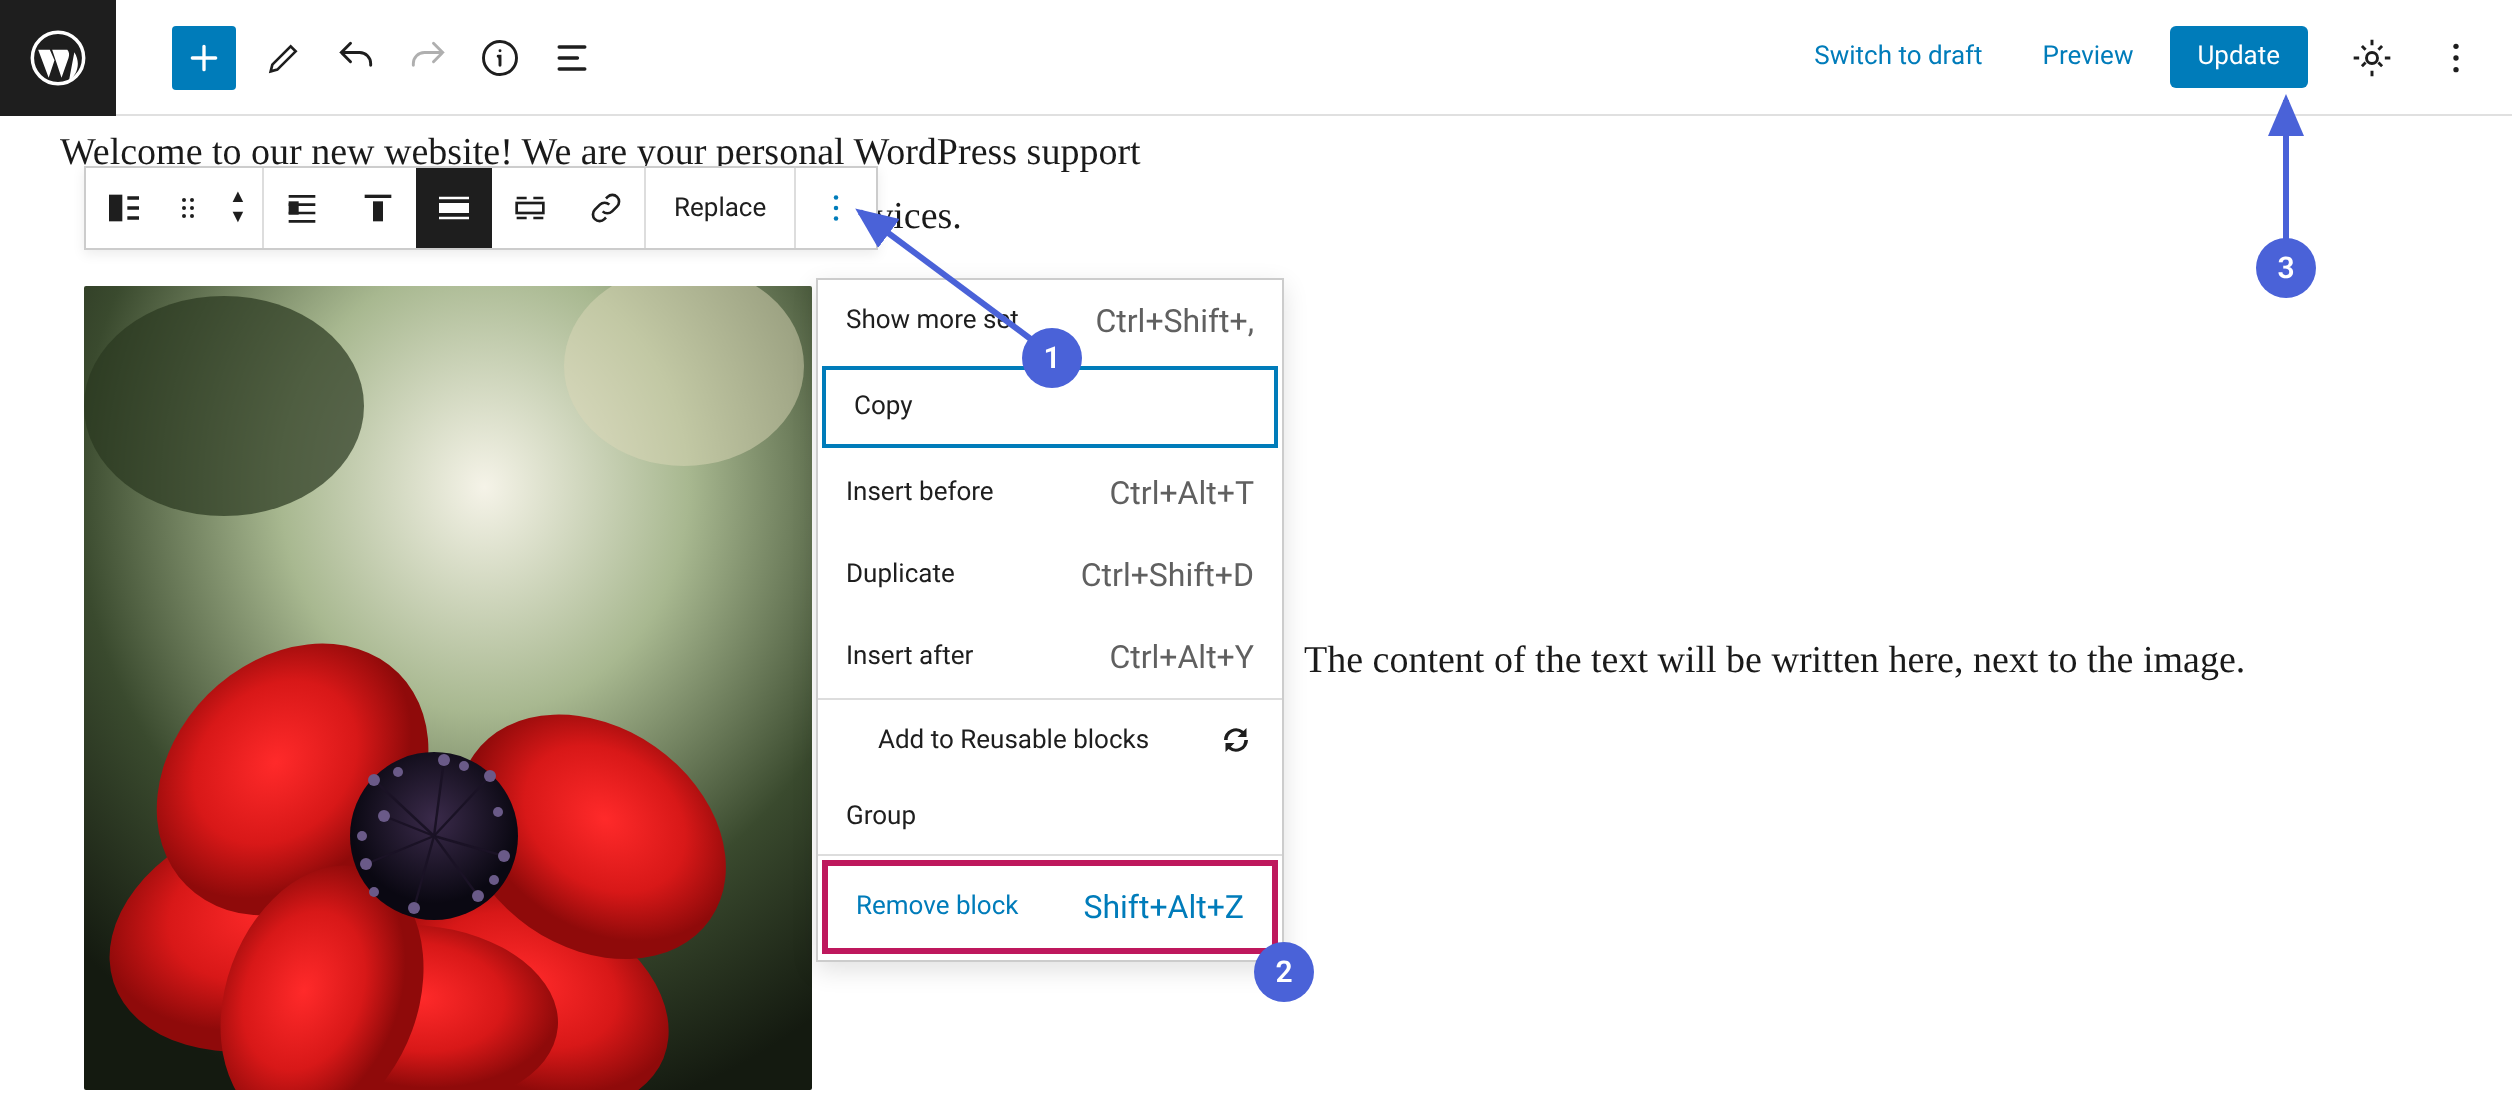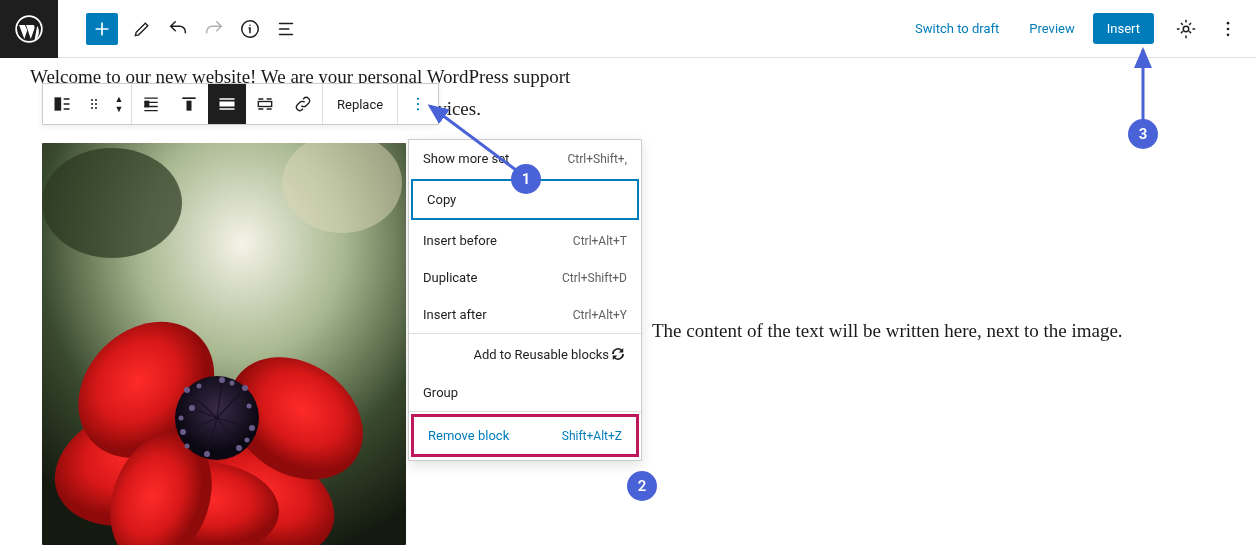--- a/index.html
+++ b/index.html
@@ -20,27 +20,27 @@
   .tb-btn.active { background: #1e1e1e; color: #fff; }
   .tb-move { display: flex; flex-direction: column; width: 24px; height: 40px; justify-content: center; align-items: center; }
   .tb-move span { font-size: 9px; line-height: 10px; cursor: pointer; }
   .tb-text { padding: 0 14px; font-size: 13px; cursor: pointer; display:flex; align-items:center; height:40px;}
   
   .cols { display: flex; gap: 32px; margin-top: 10px; position: absolute; left: 42px; top: 133px; }
   .flower { width: 364px; height: 402px; border-radius: 1px; overflow: hidden; }
   
   .dropdown { position: absolute; left: 408px; top: 139px; width: 234px; background: #fff; border: 1px solid #ccc; box-shadow: 0 4px 12px rgba(0,0,0,0.12); z-index: 10; }
   .dd-item { display: flex; justify-content: space-between; align-items: center; padding: 11px 14px; font-size: 13px; cursor: pointer; }
-  .dd-item .shortcut { color: #606060; font-size: 12px; }
+  .dd-item .shortcut { color: #606060; font-size: 16px; }
   .dd-sep { border-top: 1px solid #ddd; }
   .dd-highlight { border: 2px solid #007cba; margin: 2px; }
   .dd-remove { border: 3px solid #be185d; margin: 2px 2px 3px 2px; }
   .dd-remove .dd-item { color: #007cba; }
   .dd-remove .shortcut { color: #007cba; }
-  .dd-reusable { display:flex; justify-content:flex-end; align-items:center; padding: 11px 14px; font-size:13px; cursor:pointer;margin-left:16px;}
+  .dd-reusable { display:flex; justify-content:space-between; align-items:center; padding: 11px 14px; font-size:13px; cursor:pointer;margin-left:16px;}
   
   .side-text { position: absolute; left: 652px; top: 313px; width: 530px; font-family: Georgia, serif; font-size: 19px; line-height: 1.9; color: #1a1a1a; }
   
   .badge { position: absolute; width: 30px; height: 30px; border-radius: 50%; background: #4a62d8; color: #fff; display: flex; align-items: center; justify-content: center; font-size: 15px; font-weight: 600; z-index: 20; }
   
   svg { display: block; }
   .arrow { position: absolute; z-index: 15; pointer-events: none; }
 </style>
 </head>
 <body>
@@ -80,21 +80,21 @@
   </div>
   <div class="top-icon">
     <svg width="22" height="22" viewBox="0 0 24 24">
         <path d="M5 6h14M5 12h10M5 18h14" stroke="#1e1e1e" stroke-width="1.8" stroke-linecap="round"></path>
       </svg>
   </div>
 
   <div class="top-right">
     <div class="link-btn">Switch to draft</div>
     <div class="link-btn">Preview</div>
-    <div class="primary-btn">Insert</div>
+    <div class="primary-btn">Update</div>
     <div class="top-icon" style="margin-left:8px;">
       <svg width="22" height="22" viewBox="0 0 24 24">
           <circle cx="12" cy="12" r="3" stroke="#1e1e1e" stroke-width="1.6" fill="none"></circle>
           <path d="M12 2v3m0 14v3m10-10h-3M5 12H2m15.5-6.5l-2 2m-7 7l-2 2m0-11l2 2m7 7l2 2" stroke="#1e1e1e" stroke-width="1.6"></path>
         </svg>
     </div>
     <div class="top-icon">
       <svg width="20" height="20" viewBox="0 0 24 24">
           <circle cx="12" cy="5" r="1.6" fill="#1e1e1e"></circle>
           <circle cx="12" cy="12" r="1.6" fill="#1e1e1e"></circle>

